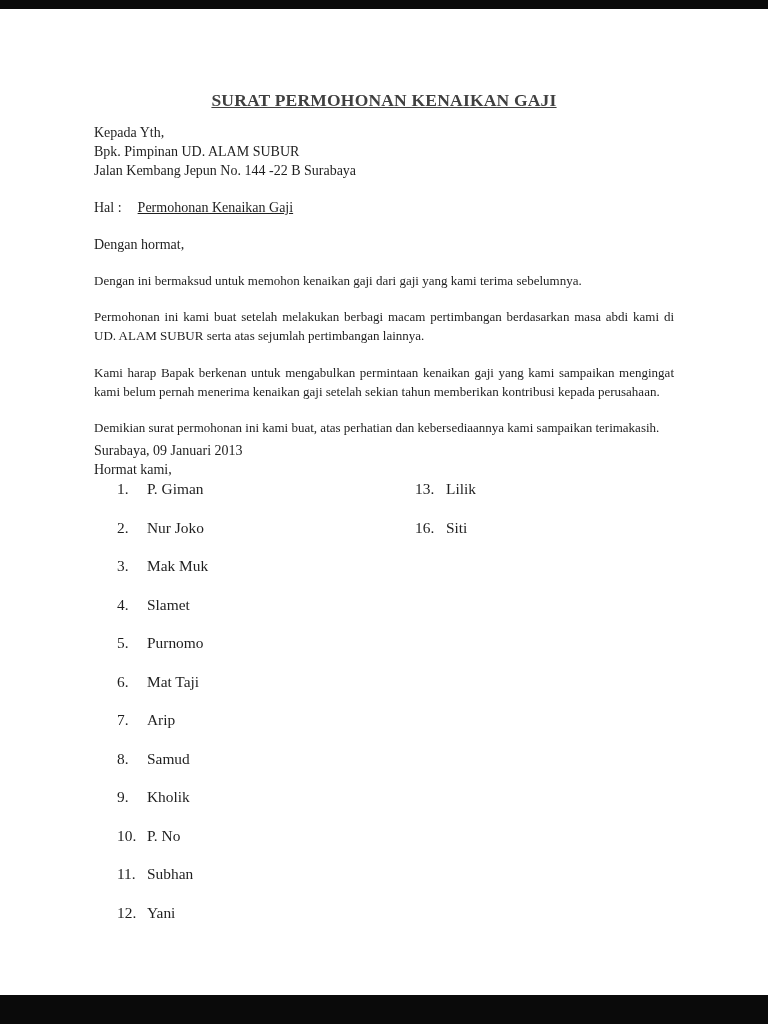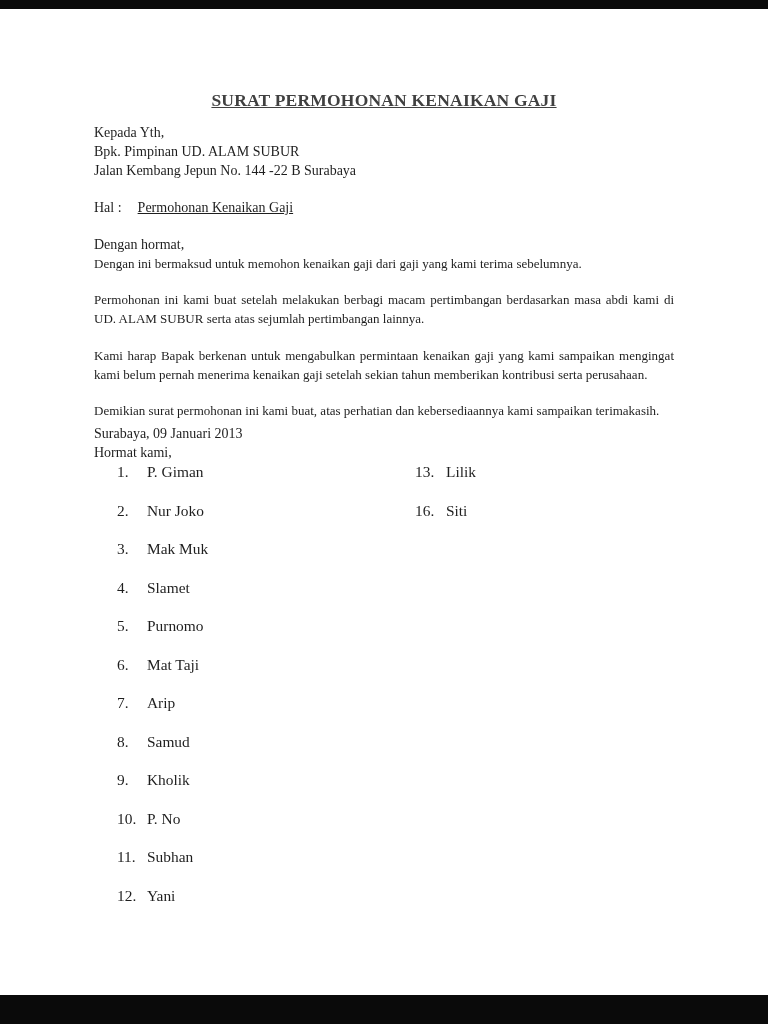--- a/index.html
+++ b/index.html
@@ -37,21 +37,21 @@
     color: #404040;
     letter-spacing: 0.2px;
   }
   .line {
     font-size: 14px;
     line-height: 19px;
   }
   .address-block { margin-bottom: 18px; }
   .subject-line { margin-bottom: 18px; }
   .subject-value { text-decoration: underline; margin-left: 16px; }
-  .salutation { }
+  .salutation { margin-bottom: 17px; }
   .para {
     font-size: 13px;
     line-height: 19.2px;
     margin: 0 0 17px 0;
   }
   .para.justified { text-align: justify; text-justify: inter-word; }
   .para.p4 { margin-bottom: 4px; }
   .closing-block { margin-bottom: 0; }
 
   .sig-columns { display: flex; }
@@ -83,21 +83,21 @@
   </div>
 
   <div class="line subject-line">
     <span>Hal :</span><span class="subject-value">Permohonan Kenaikan Gaji</span>
   </div>
 
   <div class="line salutation">Dengan hormat,</div>
 
   <p class="para p1">Dengan ini bermaksud untuk memohon kenaikan gaji dari gaji yang kami terima sebelumnya.</p>
   <p class="para justified p2">Permohonan ini kami buat setelah melakukan berbagi macam pertimbangan berdasarkan masa abdi kami di UD. ALAM SUBUR serta atas sejumlah pertimbangan lainnya.</p>
-  <p class="para justified p3">Kami harap Bapak berkenan untuk mengabulkan permintaan kenaikan gaji yang kami sampaikan mengingat kami belum pernah menerima kenaikan gaji setelah sekian tahun memberikan kontribusi serta perusahaan.</p>
+  <p class="para justified p3">Kami harap Bapak berkenan untuk mengabulkan permintaan kenaikan gaji yang kami sampaikan mengingat kami belum pernah menerima kenaikan gaji setelah sekian tahun memberikan kontribusi kepada perusahaan.</p>
   <p class="para justified p4">Demikian surat permohonan ini kami buat, atas perhatian dan kebersediaannya kami sampaikan terimakasih.</p>
 
   <div class="closing-block">
     <div class="line">Surabaya, 09 Januari 2013</div>
     <div class="line">Hormat kami,</div>
   </div>
 
   <div class="sig-columns">
 
     <div class="sig-col-left">

